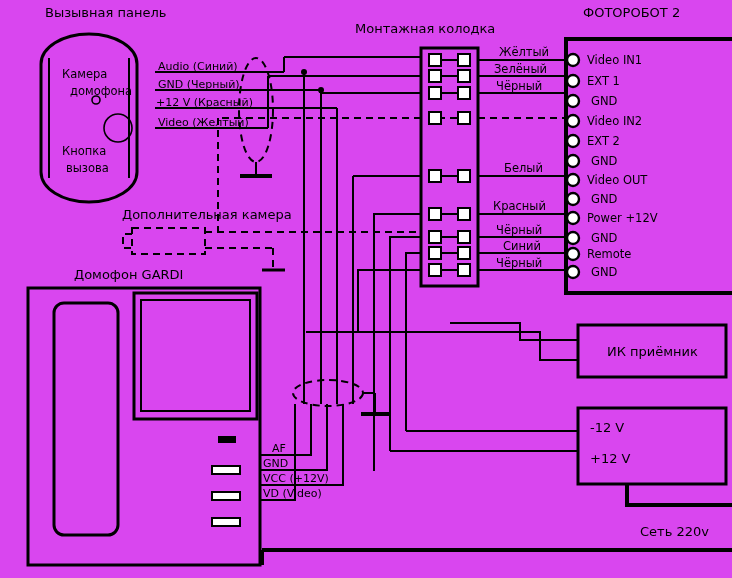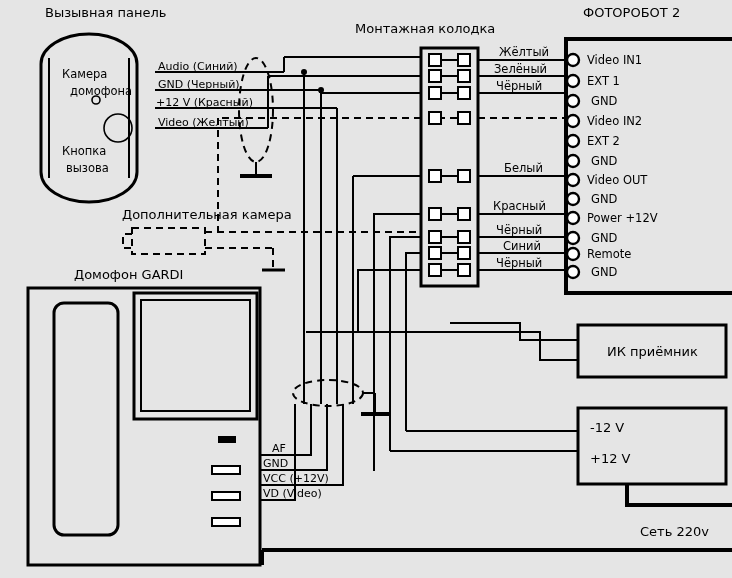--- a/index.html
+++ b/index.html
@@ -1,18 +1,18 @@
 <!DOCTYPE html>
 <html><head>
 <meta charset="utf-8">
 <title>Wiring Diagram</title>
 <style>
   html,body{margin:0;padding:0;background:#ffffff;}
   body{font-family:"DejaVu Sans","Liberation Sans",sans-serif;}
-  #stage{position:relative;width:732px;height:578px;background:#e5e5e5;overflow:hidden;}
+  #stage{position:relative;width:732px;height:578px;background:#d946ef;overflow:hidden;}
   svg#diagram{position:absolute;left:0;top:0;width:732px;height:578px;}
   text{font-family:"DejaVu Sans","Liberation Sans",sans-serif;fill:#000;}
   .w{stroke:#000;stroke-width:2;fill:none;}
   .wt{stroke:#000;stroke-width:3;fill:none;}
   .wth{stroke:#000;stroke-width:4;fill:none;}
   .dash{stroke:#000;stroke-width:2;fill:none;stroke-dasharray:7 5;}
   .box{fill:none;stroke:#000;stroke-width:3;}
   .boxw{fill:#fff;stroke:#000;stroke-width:2;}
   .term{fill:#fff;stroke:#000;stroke-width:2;}
   .pin{fill:#fff;stroke:#000;stroke-width:2.4;}

